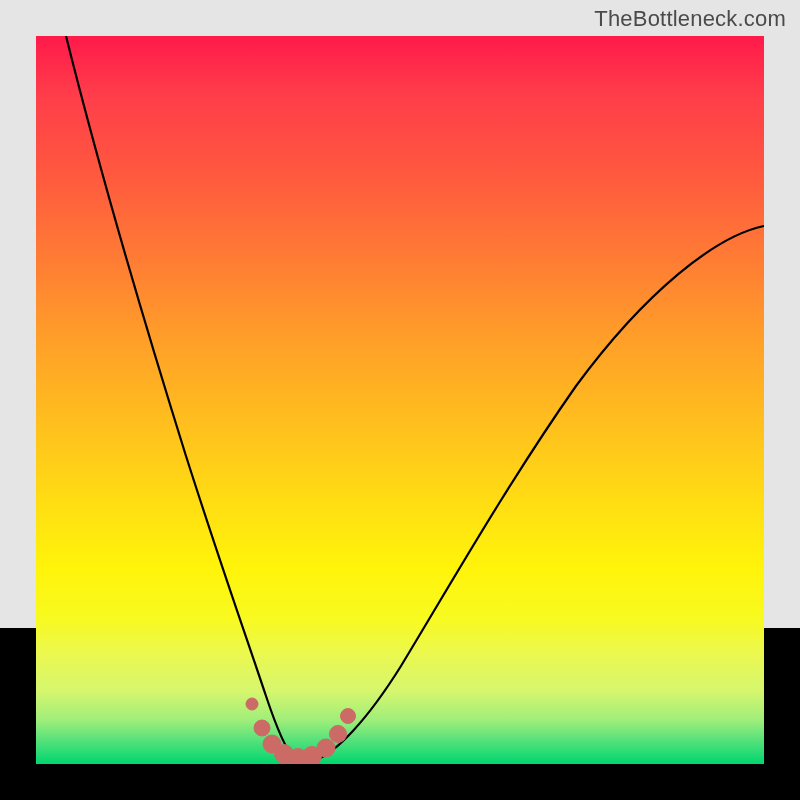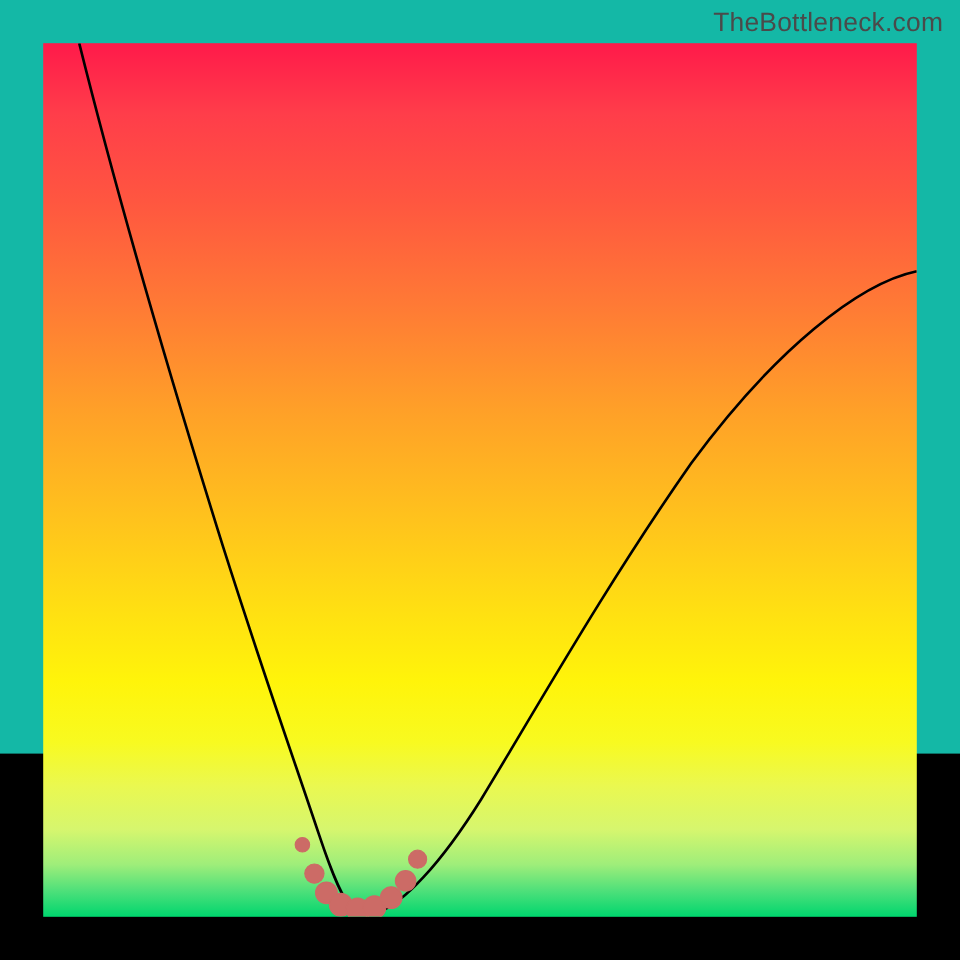--- a/index.html
+++ b/index.html
@@ -10,21 +10,21 @@
     background: #000;
     font-family: Arial, Helvetica, sans-serif;
     overflow: hidden;
   }
   .frame {
     position: absolute;
     left: 0;
     top: 0;
     width: 800px;
     height: 628px;
-    background: #14b8a6;
+    background: #e5e5e5;
   }
   .plot {
     position: absolute;
     left: 36px;
     top: 36px;
     width: 728px;
     height: 728px;
     
     background: linear-gradient(to bottom,
       #ff1a4a 0%,

